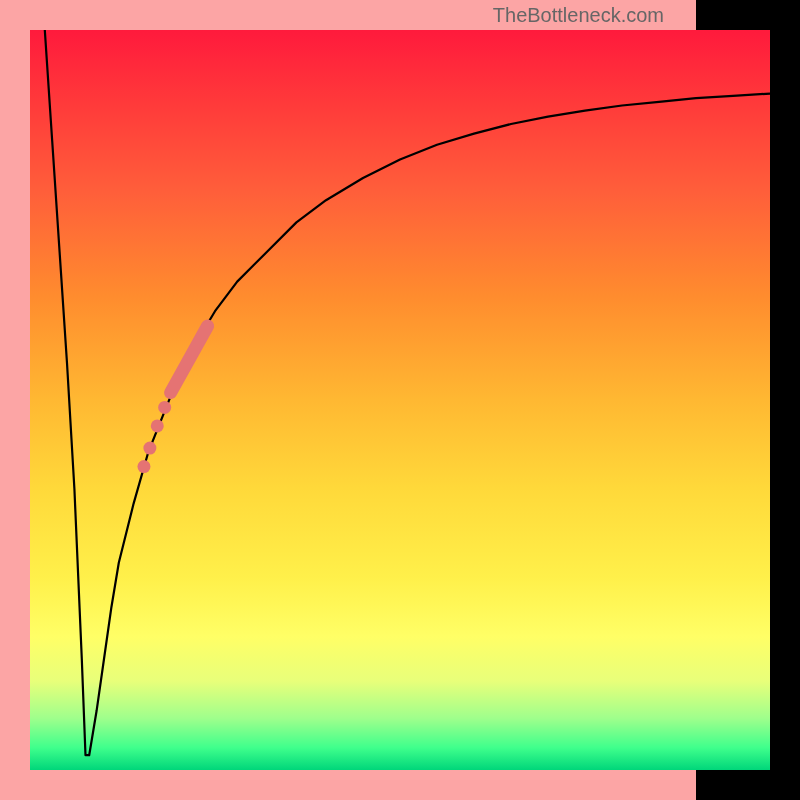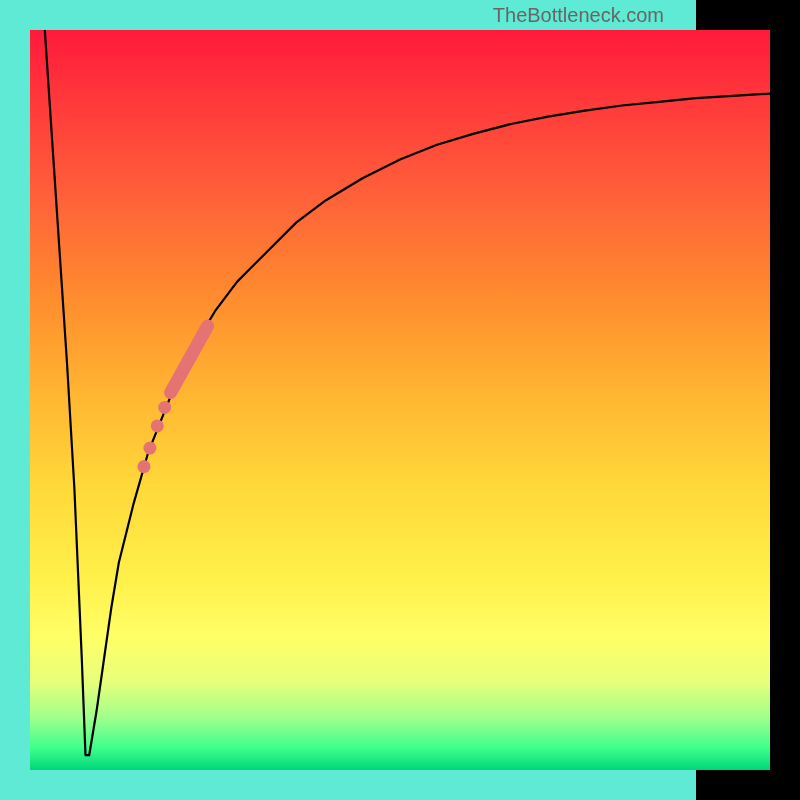--- a/index.html
+++ b/index.html
@@ -9,21 +9,21 @@
     height: 800px;
     background: #000;
     overflow: hidden;
   }
   .frame {
     position: absolute;
     left: 0;
     top: 0;
     width: 696px;
     height: 800px;
-    background: #5eead4;
+    background: #fca5a5;
   }
   .plot-area {
     position: absolute;
     left: 30px;
     top: 30px;
     width: 740px;
     height: 740px;
     background: linear-gradient(to bottom,
       #ff1a3c 0%,
       #ff3a3a 10%,

